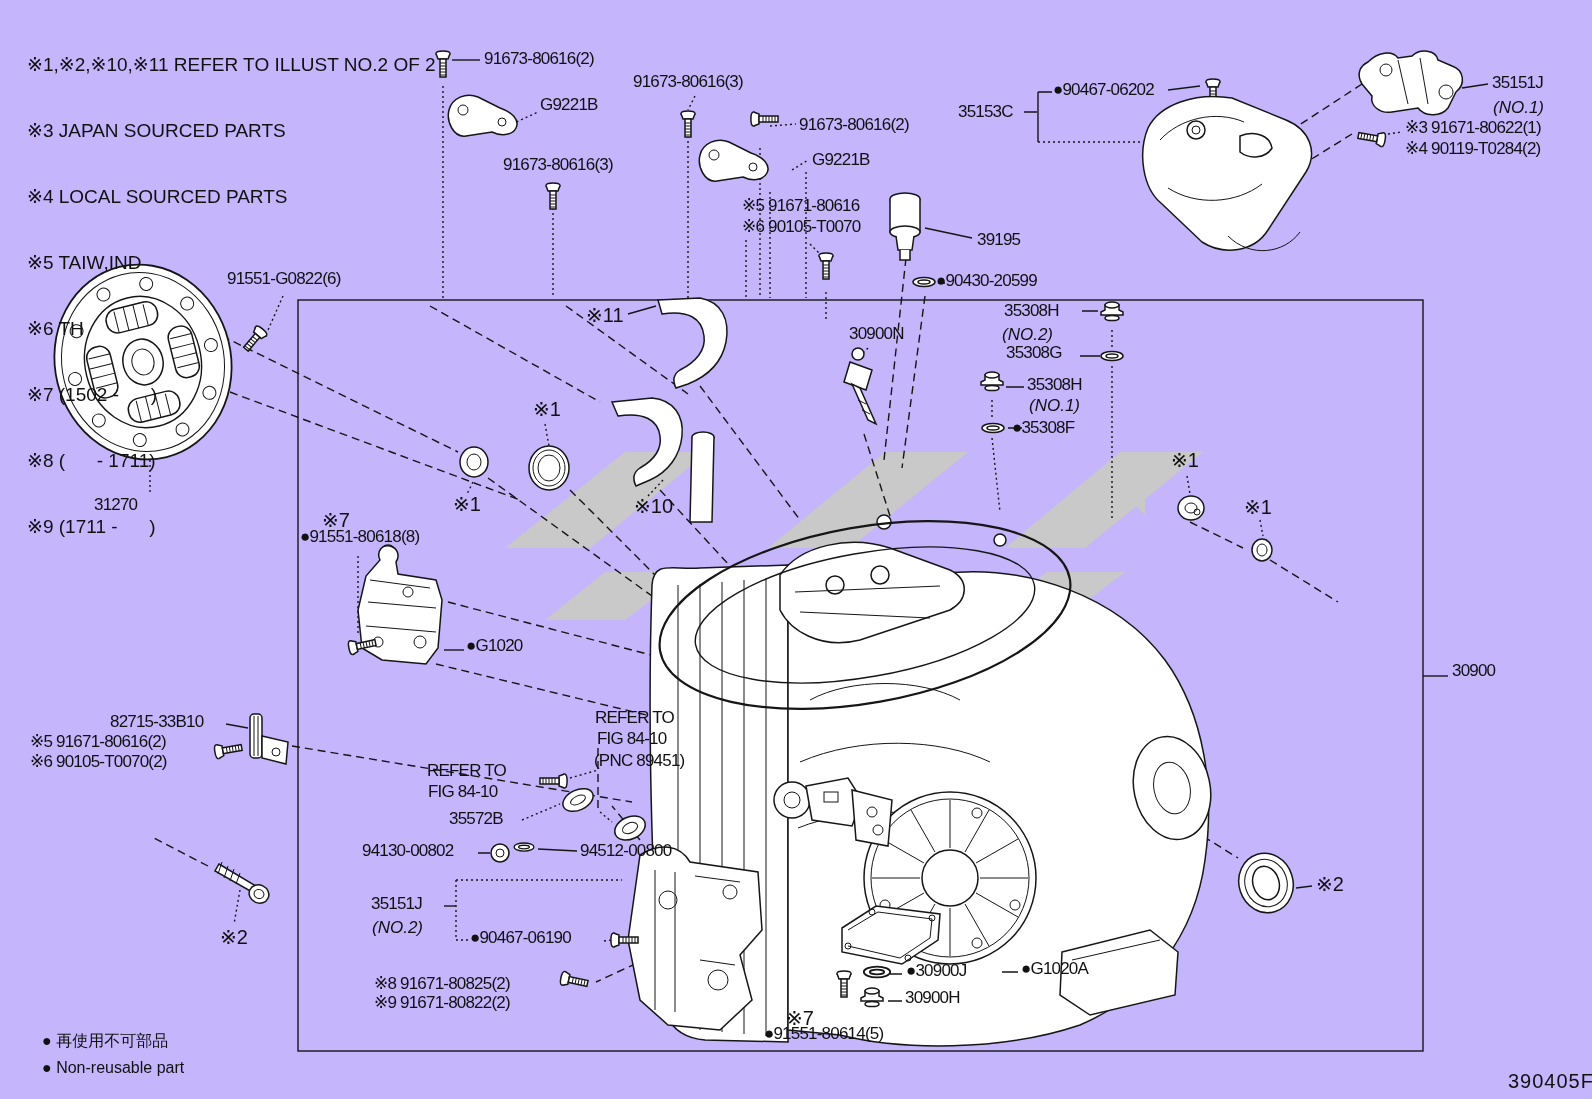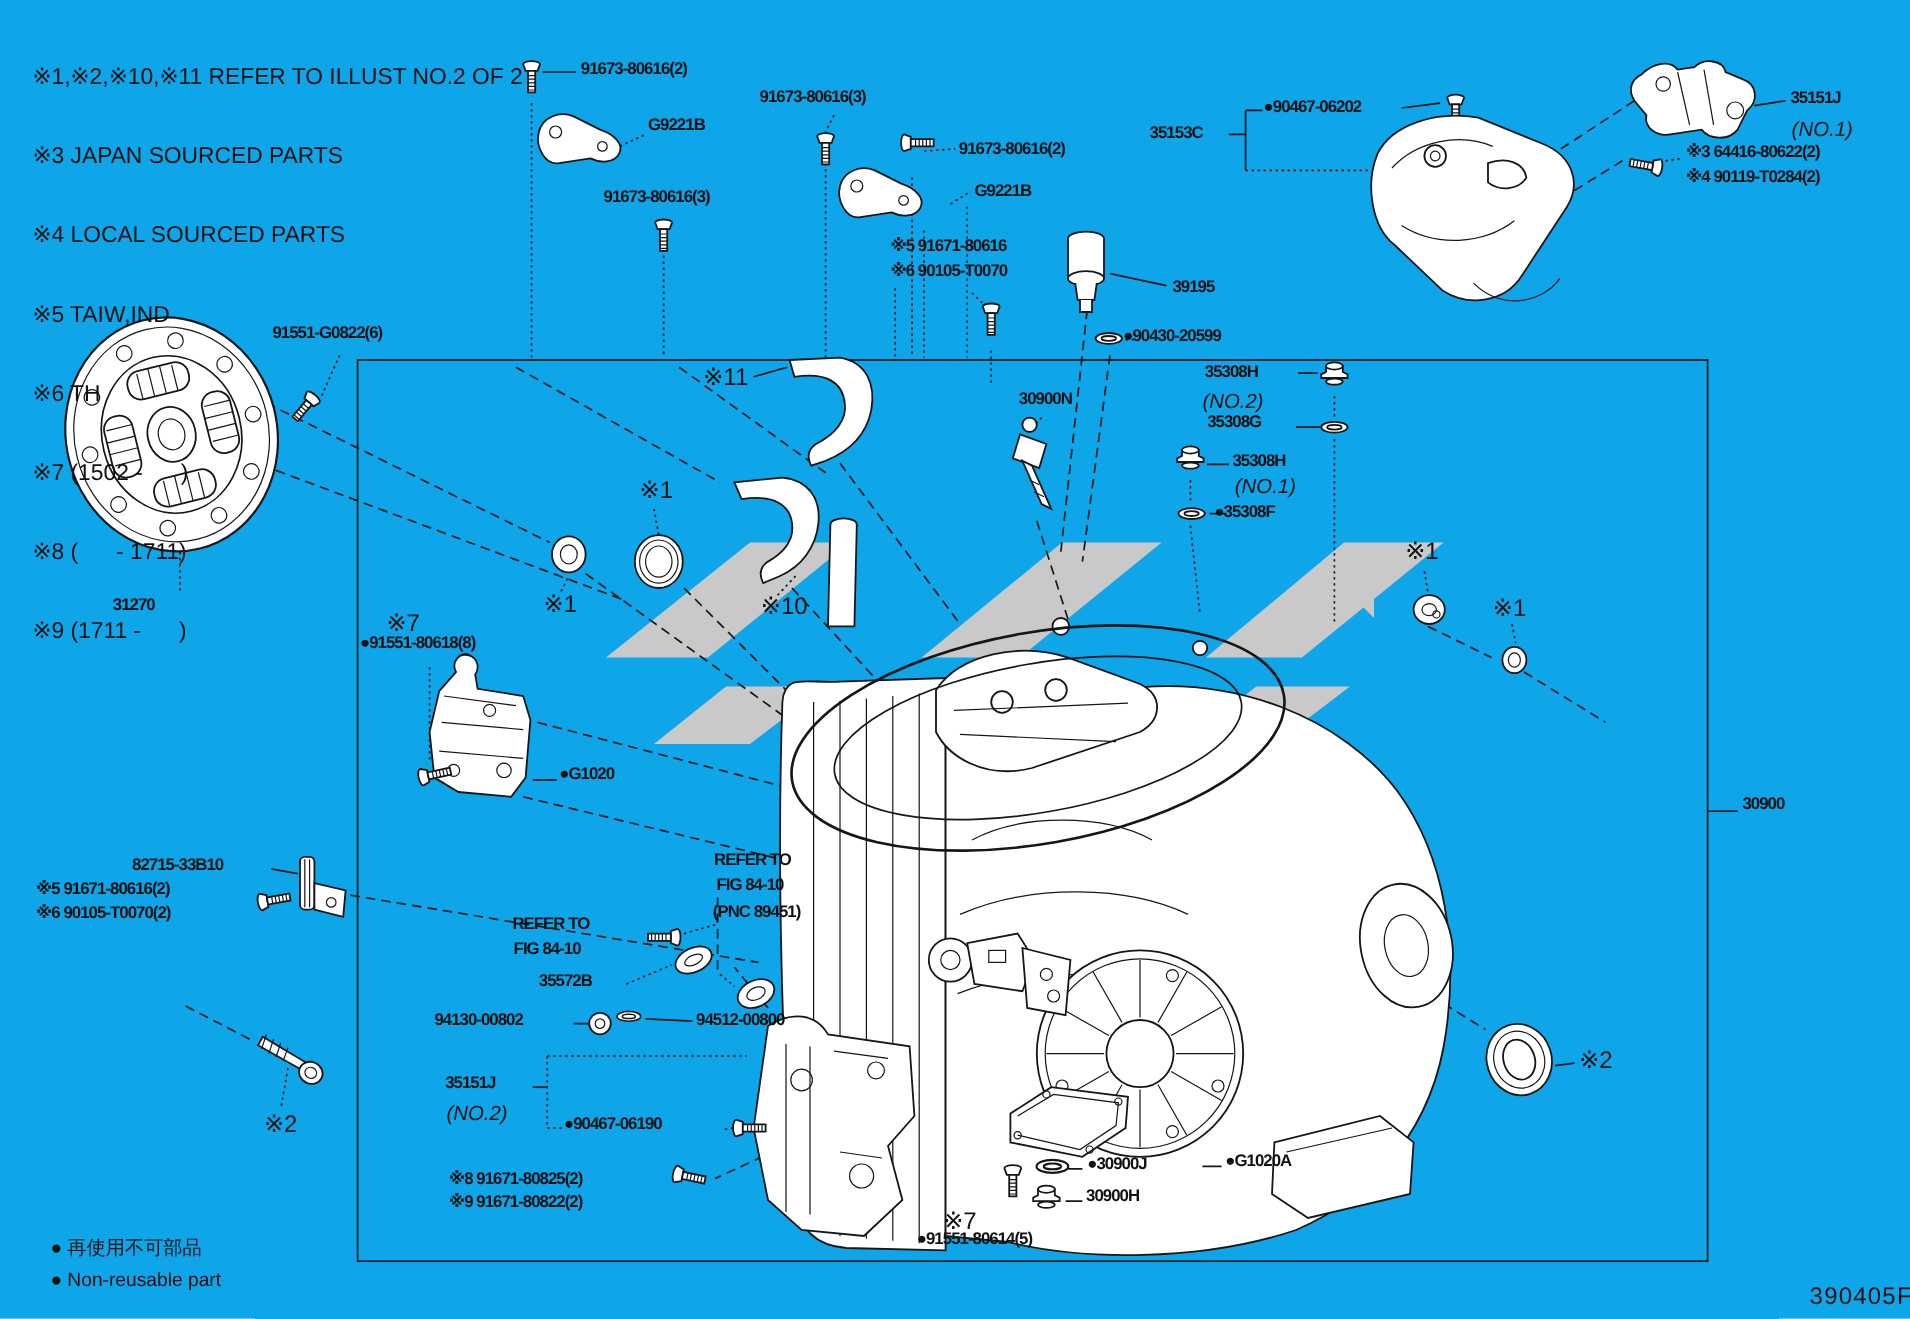--- a/index.html
+++ b/index.html
@@ -1,19 +1,19 @@
 <!DOCTYPE html>
 <html><head>
 <meta charset="utf-8">
 <style>
   html,body{margin:0;padding:0;background:#fff;}
-  #stage{position:relative;width:1592px;height:1099px;background:#0ea5e9;overflow:hidden;
+  #stage{position:relative;width:1592px;height:1099px;background:#c4b5fd;overflow:hidden;
          font-family:"Liberation Sans","DejaVu Sans",sans-serif;color:#111;}
   #art{position:absolute;left:0;top:0;}
-  .lbl{position:absolute;white-space:nowrap;font-weight:700;font-size:14px;line-height:1;
+  .lbl{position:absolute;white-space:nowrap;font-weight:400;font-size:17px;line-height:1;
        letter-spacing:-0.8px;color:#111;}
   .sm{font-size:17px;font-weight:400;letter-spacing:0;font-style:italic;}
   .mk{position:absolute;white-space:nowrap;font-weight:400;font-size:20px;line-height:1;color:#111;}
   .legend{position:absolute;left:27px;top:10px;font-size:19px;line-height:22px;white-space:pre;color:#111;}
   .footnote{position:absolute;font-size:16px;line-height:26px;color:#111;}
   .code{position:absolute;font-size:20px;letter-spacing:1px;color:#111;}
   
   .s{stroke:#161616;fill:none;stroke-width:1.4px;}
   .s1{stroke:#161616;fill:none;stroke-width:1px;}
   .s2{stroke:#161616;fill:none;stroke-width:2.2px;}
@@ -345,21 +345,21 @@
   <div class="lbl" style="left:812px;top:151px">G9221B</div>
   <div class="lbl" style="left:503px;top:156px">91673-80616(3)</div>
   <div class="lbl" style="left:742px;top:197px">※5 91671-80616</div>
   <div class="lbl" style="left:742px;top:218px">※6 90105-T0070</div>
   <div class="lbl" style="left:977px;top:231px">39195</div>
   <div class="lbl" style="left:936px;top:272px">●90430-20599</div>
   <div class="lbl" style="left:958px;top:103px">35153C</div>
   <div class="lbl" style="left:1053px;top:81px">●90467-06202</div>
   <div class="lbl" style="left:1492px;top:74px">35151J</div>
   <div class="lbl sm" style="left:1493px;top:99px">(NO.1)</div>
-  <div class="lbl" style="left:1405px;top:119px">※3 64416-80622(2)</div>
+  <div class="lbl" style="left:1405px;top:119px">※3 91671-80622(1)</div>
   <div class="lbl" style="left:1405px;top:140px">※4 90119-T0284(2)</div>
   <div class="lbl" style="left:849px;top:325px">30900N</div>
   <div class="lbl" style="left:1004px;top:302px">35308H</div>
   <div class="lbl sm" style="left:1002px;top:326px">(NO.2)</div>
   <div class="lbl" style="left:1006px;top:344px">35308G</div>
   <div class="lbl" style="left:1027px;top:376px">35308H</div>
   <div class="lbl sm" style="left:1029px;top:397px">(NO.1)</div>
   <div class="lbl" style="left:1012px;top:419px">●35308F</div>
   <div class="lbl" style="left:227px;top:270px">91551-G0822(6)</div>
   <div class="lbl" style="left:94px;top:496px">31270</div>

